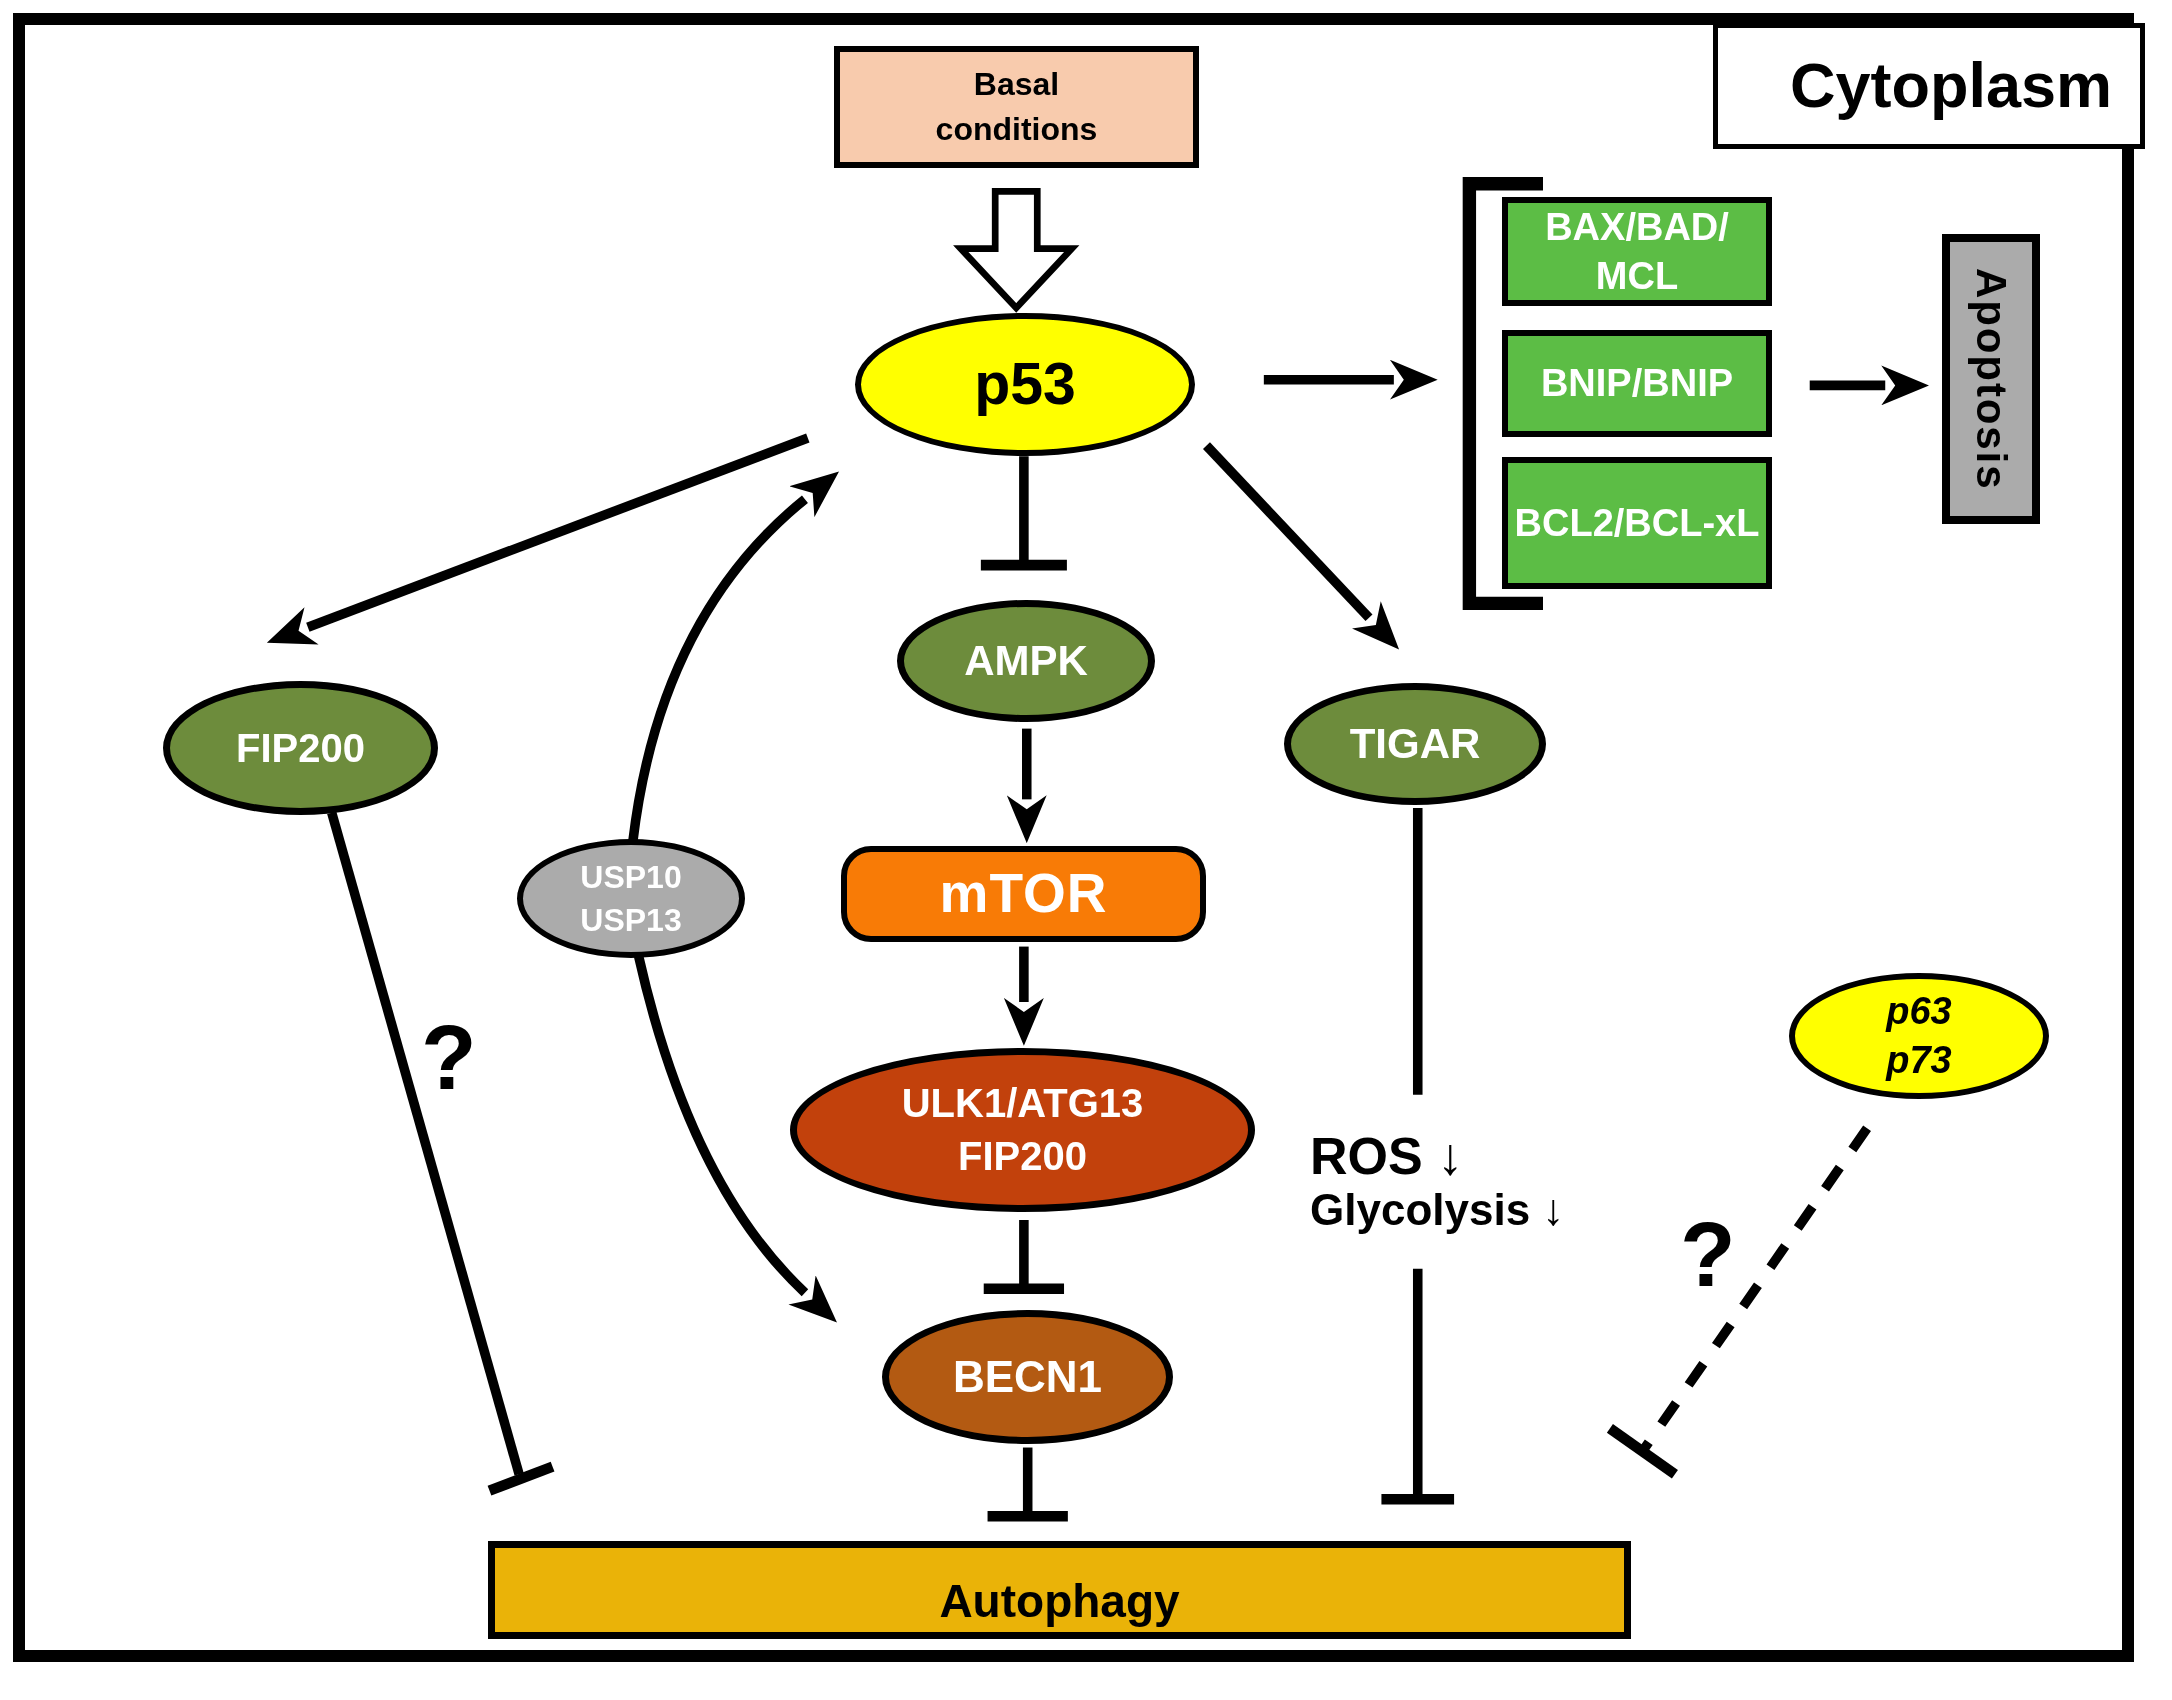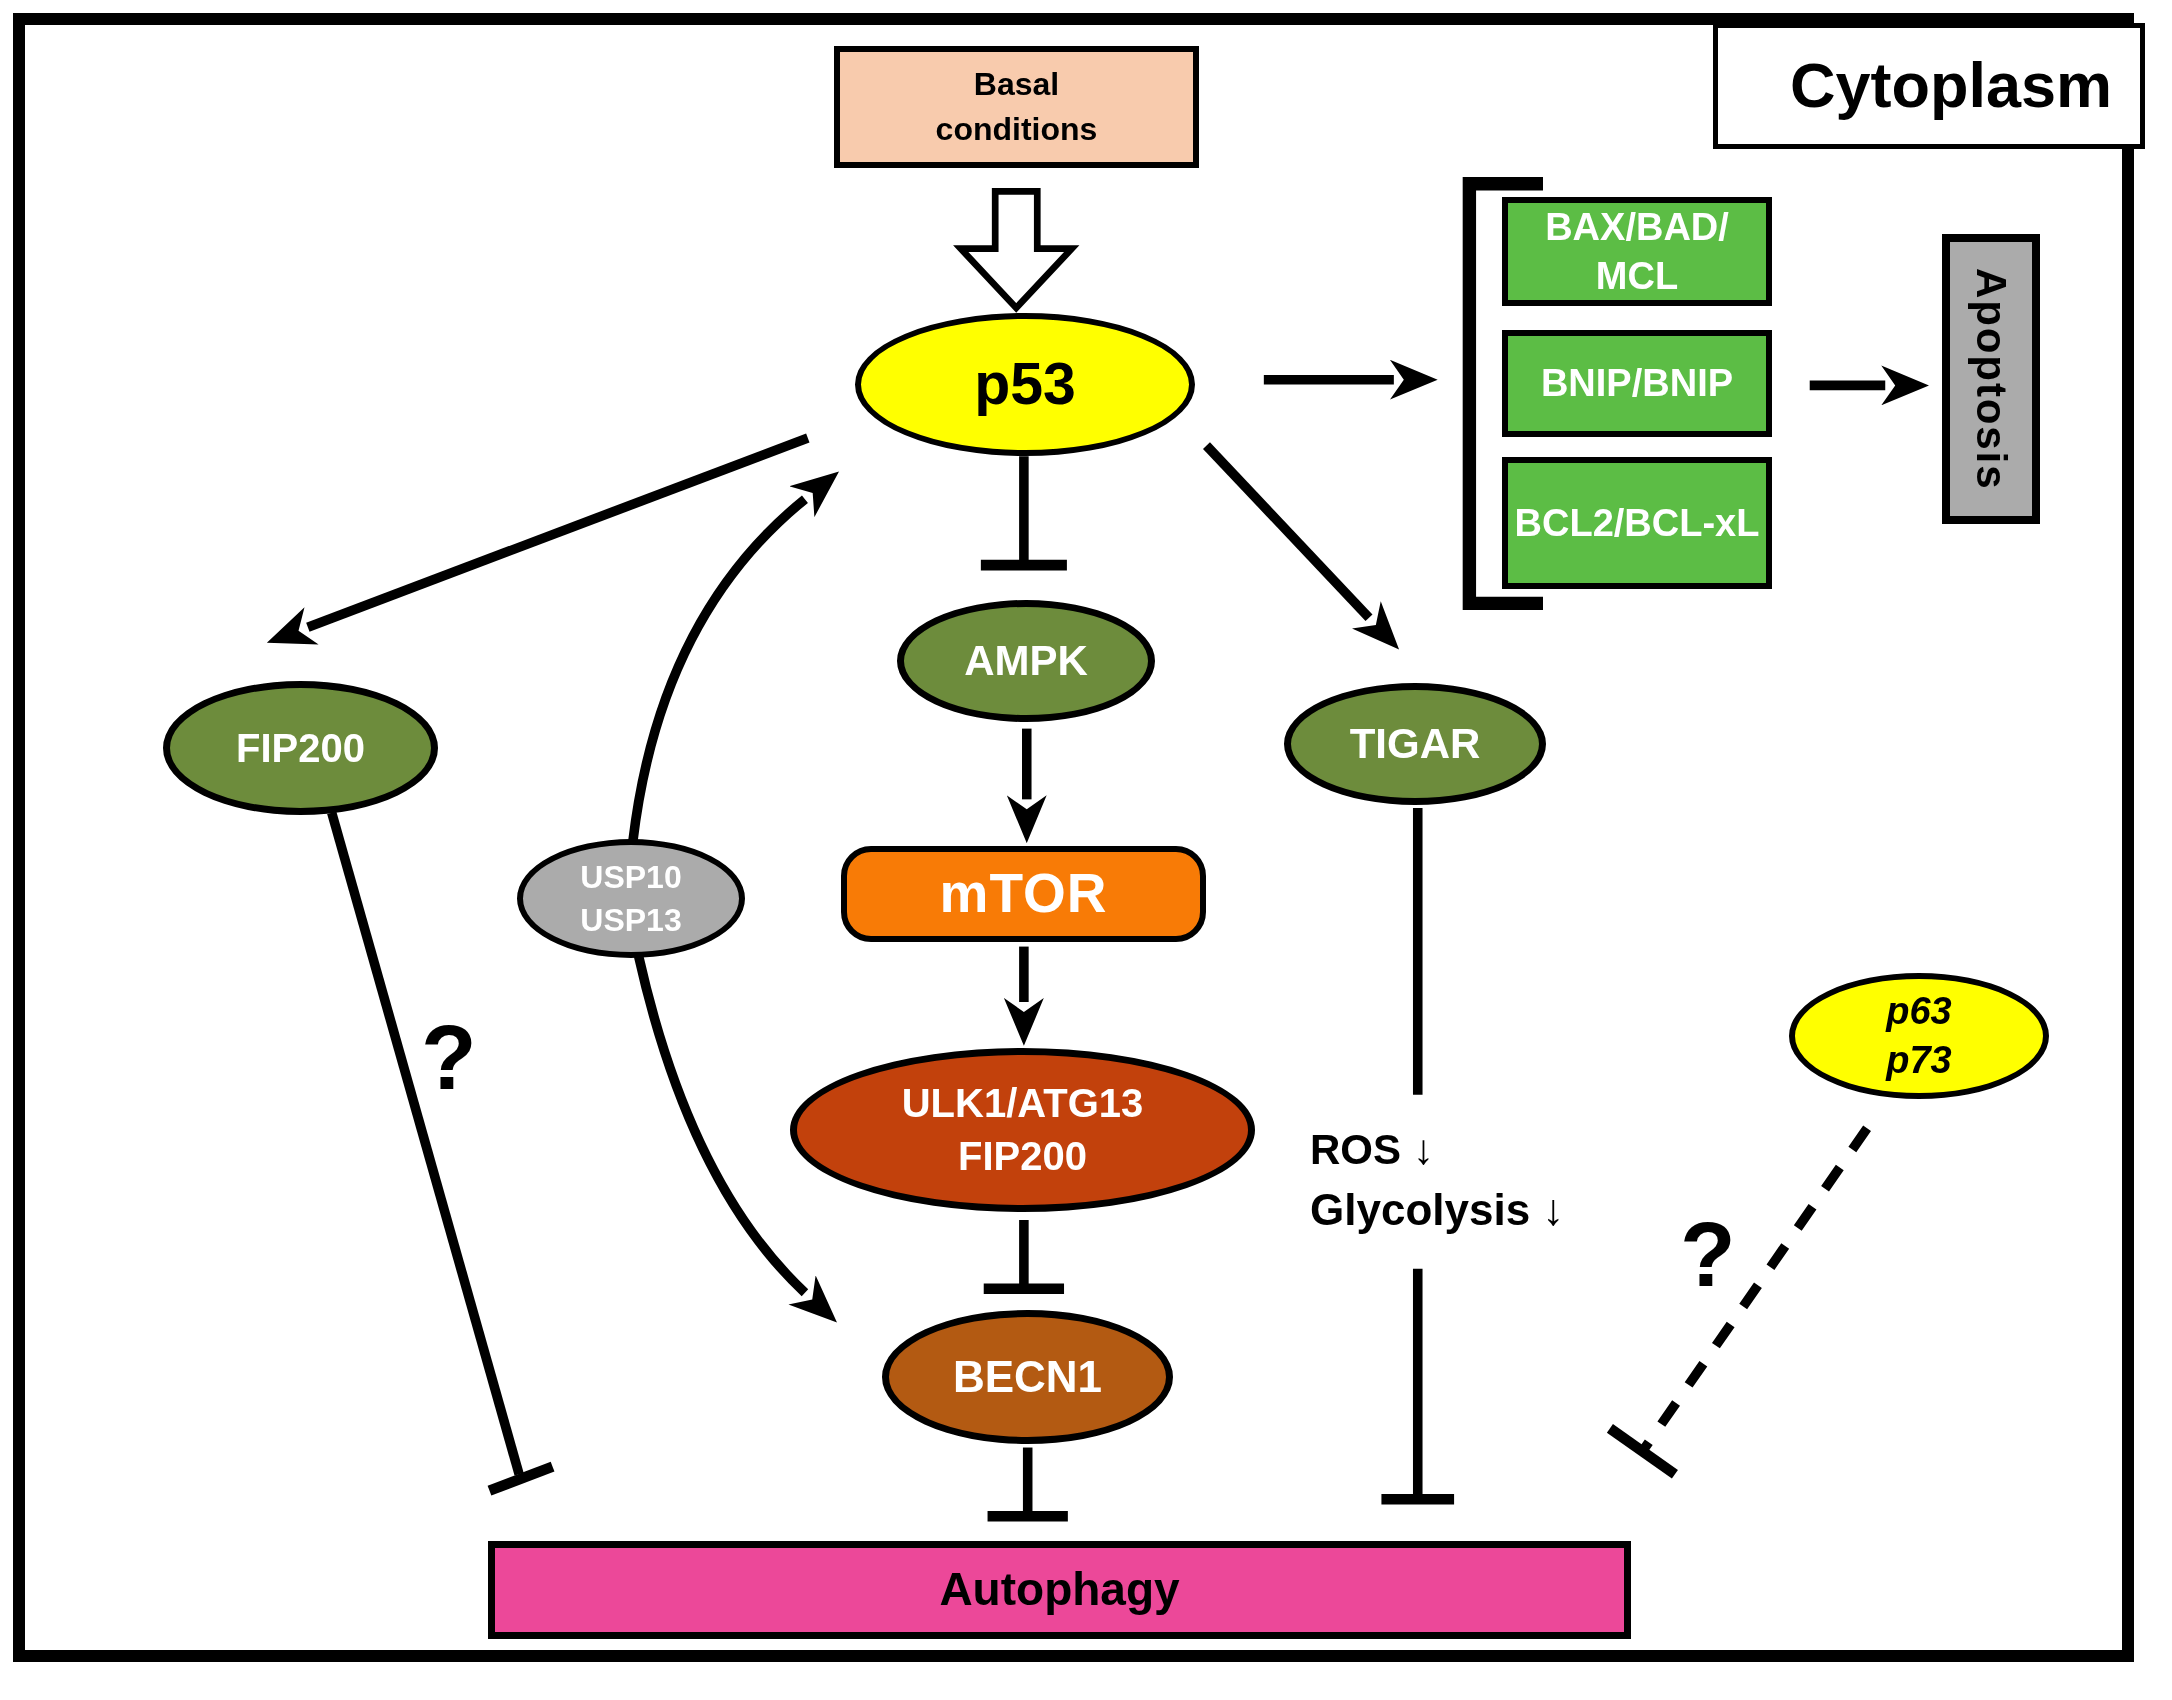--- a/index.html
+++ b/index.html
@@ -37,21 +37,21 @@
   #tigar{left:1284px;top:683px;width:262px;height:122px;border:7.6px solid #000;font-size:42px;}
   #p63{left:1789px;top:973px;width:260px;height:126px;border:6.7px solid #000;font-size:38px;line-height:1.3;}
   .greenbox{left:1502px;width:270px;border:6.7px solid #000;font-size:38px;line-height:1.28;}
   #bax{top:197px;height:109px;}
   #puma{top:330px;height:107px;}
   #bcl{top:457px;height:132px;}
   #apoptosis{left:1942px;top:234px;width:98px;height:290px;border:8.6px solid #000;}
   #apoptosis .vtext{writing-mode:vertical-rl;font-size:42px;font-weight:bold;letter-spacing:1.9px;}
   
   .freetext{position:absolute;font-weight:bold;color:#000;white-space:nowrap;}
-  #ros{left:1310px;top:1126px;font-size:42px;}
+  #ros{left:1310px;top:1126px;font-size:52px;}
   #glycolysis{left:1310px;top:1185px;font-size:44px;}
   #q-left{left:421px;top:1006px;font-size:91px;}
   #q-right{left:1680px;top:1203px;font-size:91px;}
 </style>
 </head>
 <body>
 
 <div id="canvas">
 
   <svg id="wires" viewBox="0 0 2273 1779" xmlns="http://www.w3.org/2000/svg">
@@ -154,21 +154,21 @@
   </div>
 
   <div class="node ellipse w" id="tigar" style="background-color: rgb(109, 140, 60);">
     <span>TIGAR</span>
   </div>
   <div class="node ellipse k" id="p63" style="background-color: rgb(255, 255, 0); font-style: italic;">
     <span>p63</span>
     <span>p73</span>
   </div>
 
-  <div class="node k" id="autophagy" style="background-color: #ec4899;">
+  <div class="node k" id="autophagy" style="background-color: #eab308; justify-content: flex-end;">
     <span>Autophagy</span>
   </div>
 
   <div class="freetext" id="ros">ROS ↓</div>
   <div class="freetext" id="glycolysis">Glycolysis ↓</div>
   <div class="freetext" id="q-left">?</div>
   <div class="freetext" id="q-right">?</div>
 
 </div>
 

